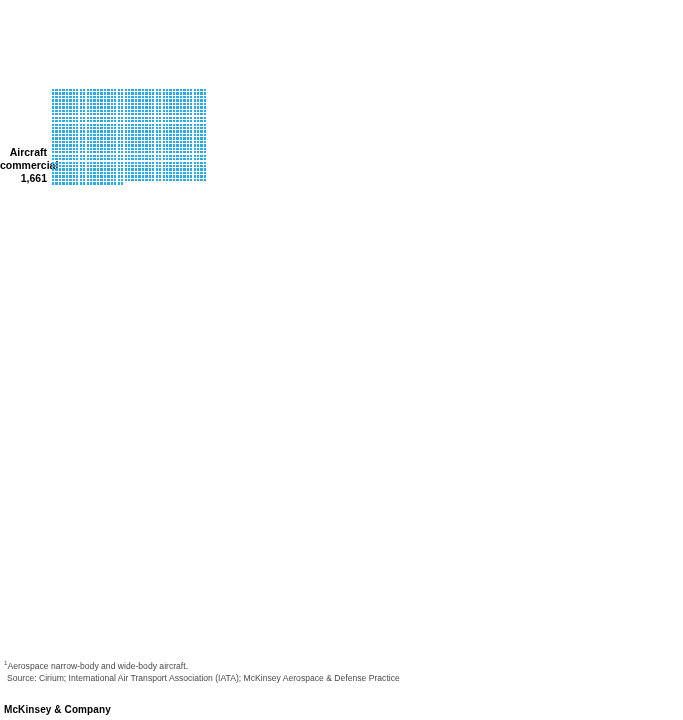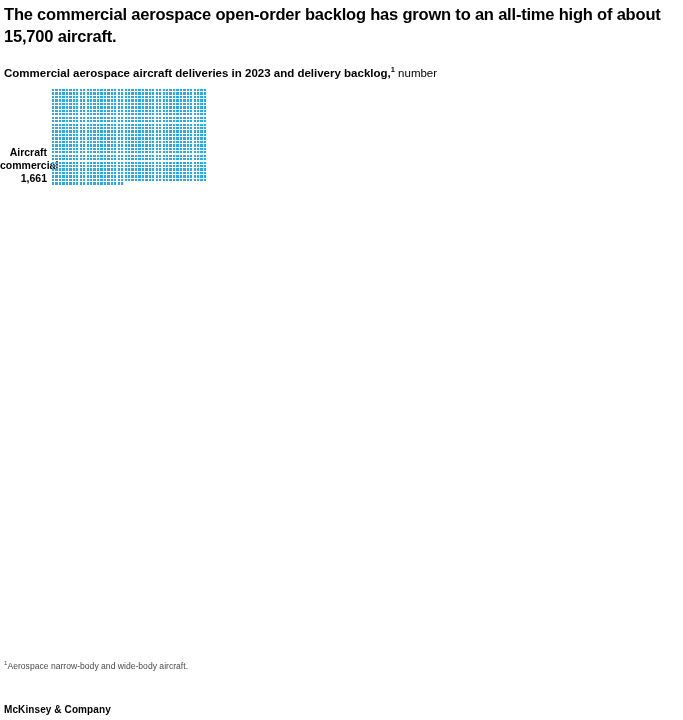--- a/index.html
+++ b/index.html
@@ -136,25 +136,21 @@
     font-weight: bold;
     letter-spacing: 0.1px;
     color: #000000;
   }
 </style>
 </head>
 <body>
 
 <div class="page">
 
-  <div class="title">The commercial aerospace open-order backlog has grown to an all-time high of about 15,700 aircraft.</div>
-
-  <div class="subtitle">
-    <span class="strong">Commercial aerospace aircraft deliveries in 2023 and delivery backlog,</span><sup>1</sup><span class="light"> number</span>
-  </div>
+
 
   <div class="chart-area">
 
     <div class="series-label">
       <span class="name">Aircraft</span>
       <span class="name">commercial</span>
       <span class="value">1,661</span>
     </div>
 
     <div class="dot-matrix" id="dot-matrix" style="width: 155.835px;">
@@ -1393,17 +1389,18 @@
         <span class="dot" style="background: rgb(43, 169, 232);"></span>
         <span class="dot" style="background: rgb(43, 169, 232);"></span>
         <span class="dot" style="background: rgb(43, 169, 232);"></span>
         <span class="dot" style="background: rgb(43, 169, 232);"></span>
       </div>
 
   </div>
 
   <div class="footnotes">
     <div class="fn-line"><sup>1</sup><span>Aerospace narrow-body and wide-body aircraft.</span></div>
+    <div class="fn-line source">Source: Cirium; International Air Transport Association (IATA); McKinsey Aerospace &amp; Defense Practice</div>
   </div>
 
   <div class="brand">McKinsey &amp; Company</div>
 
 </div>
 
 </body></html>

